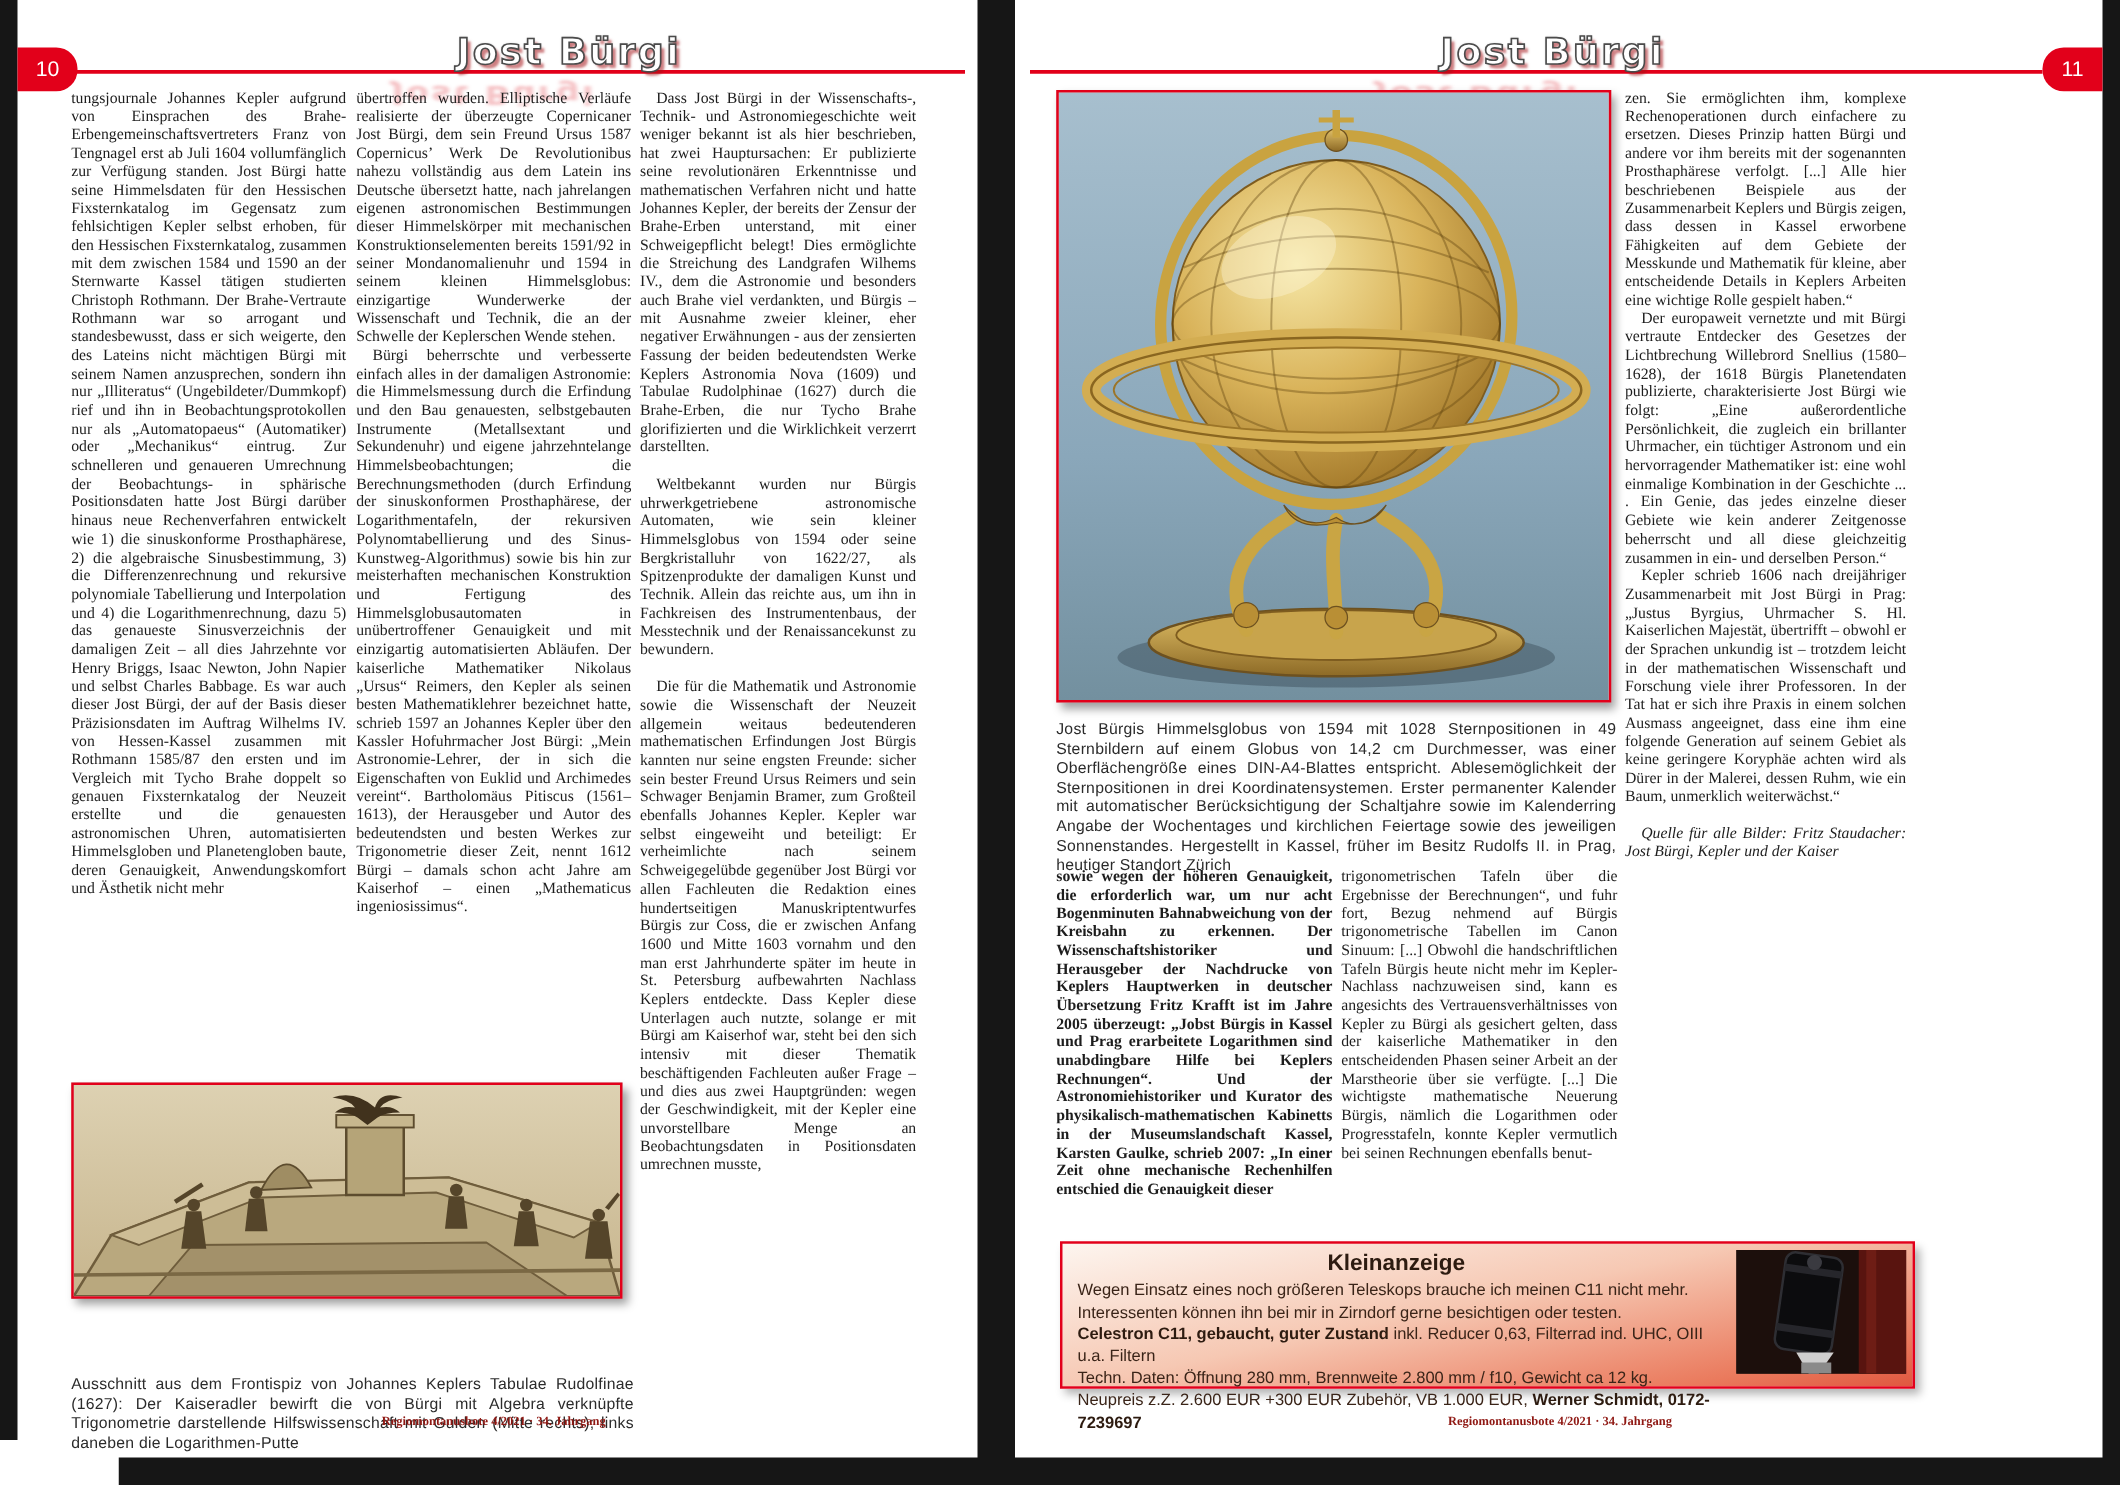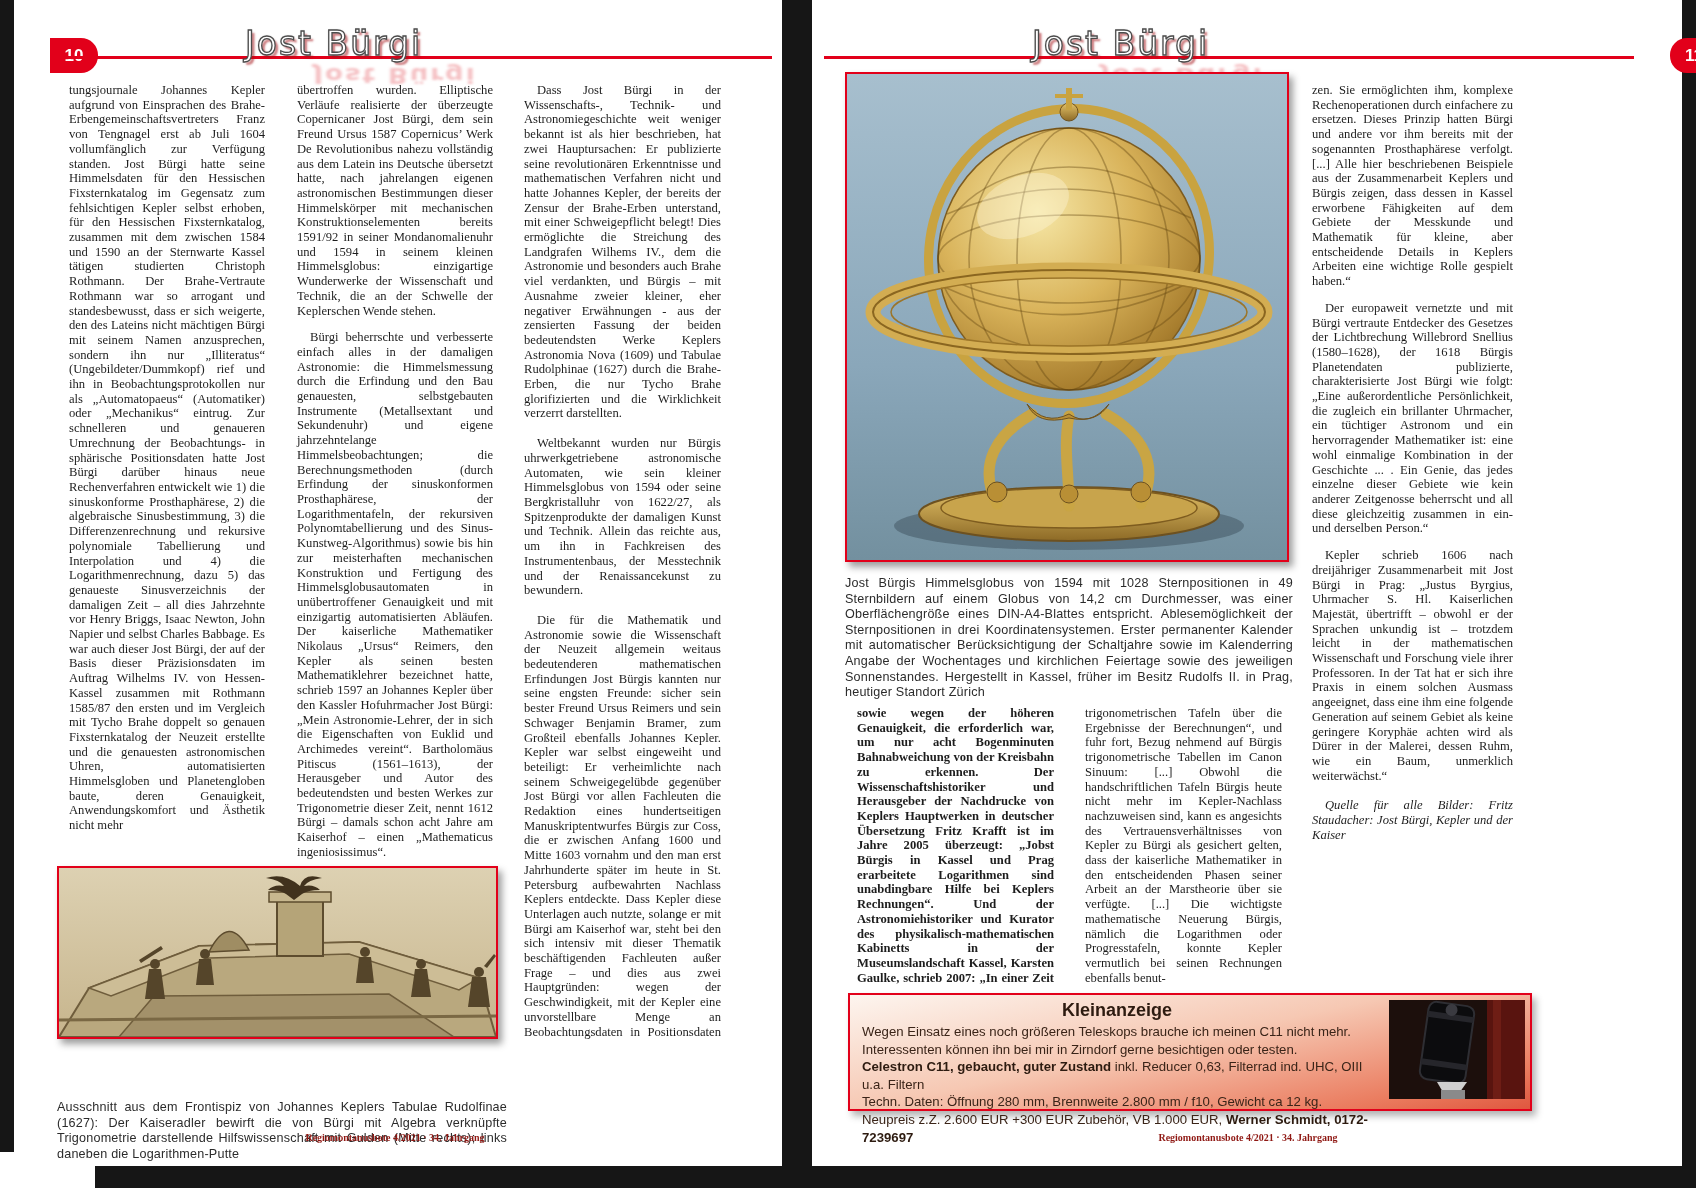--- a/index.html
+++ b/index.html
@@ -2,36 +2,36 @@
 <html lang="de"><head>
 <meta charset="utf-8">
 <style>
   html,body{margin:0;padding:0;background:#ffffff;}
   #stage{position:relative;width:1696px;height:1188px;background:#ffffff;overflow:hidden;
          font-family:"Liberation Serif",serif;color:#222;}
   
   .bar{position:absolute;background:#161616;}
   
   .pagenum{position:absolute;top:38px;width:48px;height:35px;background:#e2001a;color:#fff;
-           font-family:"Liberation Sans",sans-serif;font-weight:bold;font-size:17px;
-           display:flex;align-items:center;justify-content:center;margin-left:36px;}
+           font-family:"Liberation Sans",sans-serif;font-weight:normal;font-size:17px;
+           display:flex;align-items:center;justify-content:center;}
   .pagenum.left{left:14px;border-radius:0 17px 17px 0;}
   .pagenum.right{left:1634px;border-radius:17px 0 0 17px;}
   .headrule{position:absolute;top:56px;height:2.5px;background:#e2001a;}
-  .mag-title{position:absolute;top:24px;width:300px;text-align:left;
-             font-family:"DejaVu Sans",sans-serif;font-weight:400;font-size:33px;letter-spacing:2px;
+  .mag-title{position:absolute;top:24px;width:300px;text-align:right;
+             font-family:"DejaVu Sans",sans-serif;font-weight:700;font-size:29px;letter-spacing:2px;
              color:#ffffff;-webkit-text-stroke:1.3px #4b4b4b;
              text-shadow:3px 3px 2px rgba(165,20,25,0.55),0 0 2px rgba(0,0,0,0.3);}
   .mag-title-reflect{position:absolute;top:60px;width:300px;text-align:center;
              font-family:"DejaVu Sans",sans-serif;font-weight:800;font-size:26px;letter-spacing:2px;
              color:rgba(220,30,40,0.28);transform:scaleY(-0.8);filter:blur(1.5px);}
   
   .col{position:absolute;width:220px;font-size:12.6px;line-height:14.7px;text-align:justify;
        overflow:hidden;color:#1d1d1d;}
-  .col p{margin:12px;}
+  .col p{margin:0;}
   .col p.ind{text-indent:13px;}
   .col p.gap{margin-top:15px;}
   .ital{font-style:italic;}
   
   .redframe{position:absolute;border:2.5px solid #e2001a;box-shadow:4px 5px 7px rgba(0,0,0,0.38);
             overflow:hidden;background:#ccc;}
   .caption{position:absolute;font-family:"Liberation Sans",sans-serif;font-size:12.6px;
            line-height:15.6px;color:#2b2b2b;letter-spacing:0.2px;text-align:justify;}
   
   .ad-box{position:absolute;left:848px;top:993px;width:680px;height:114px;

